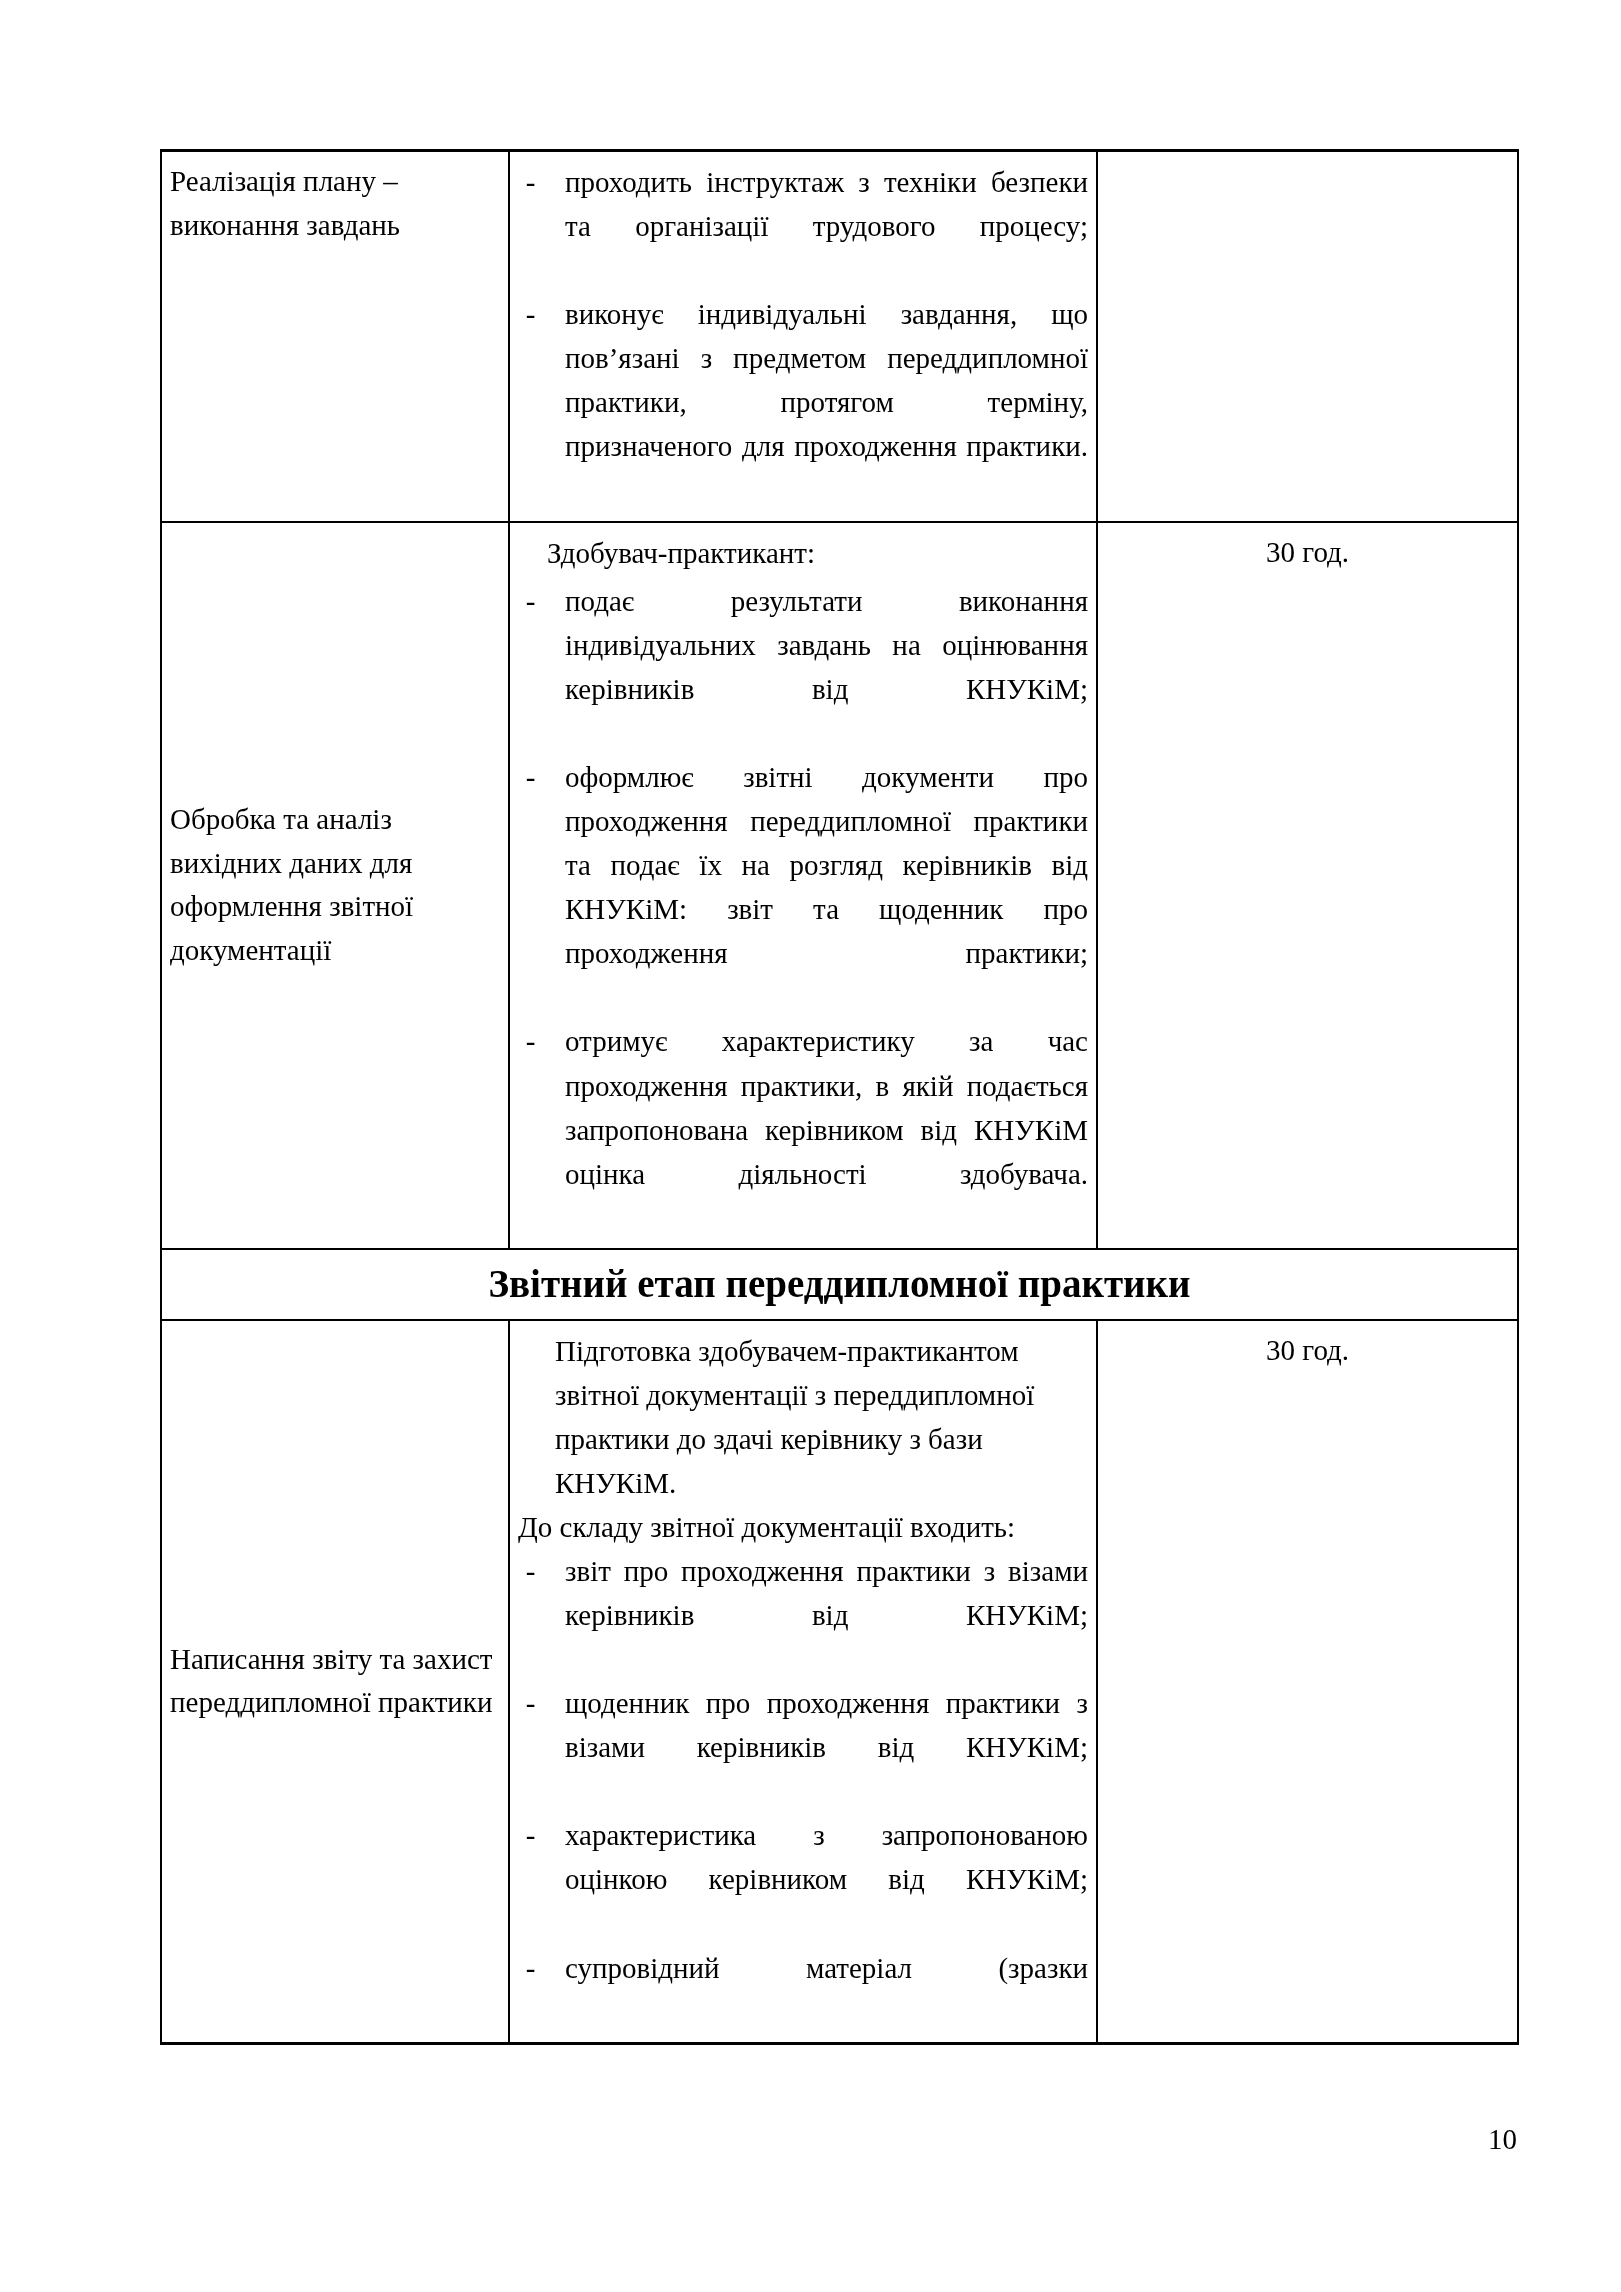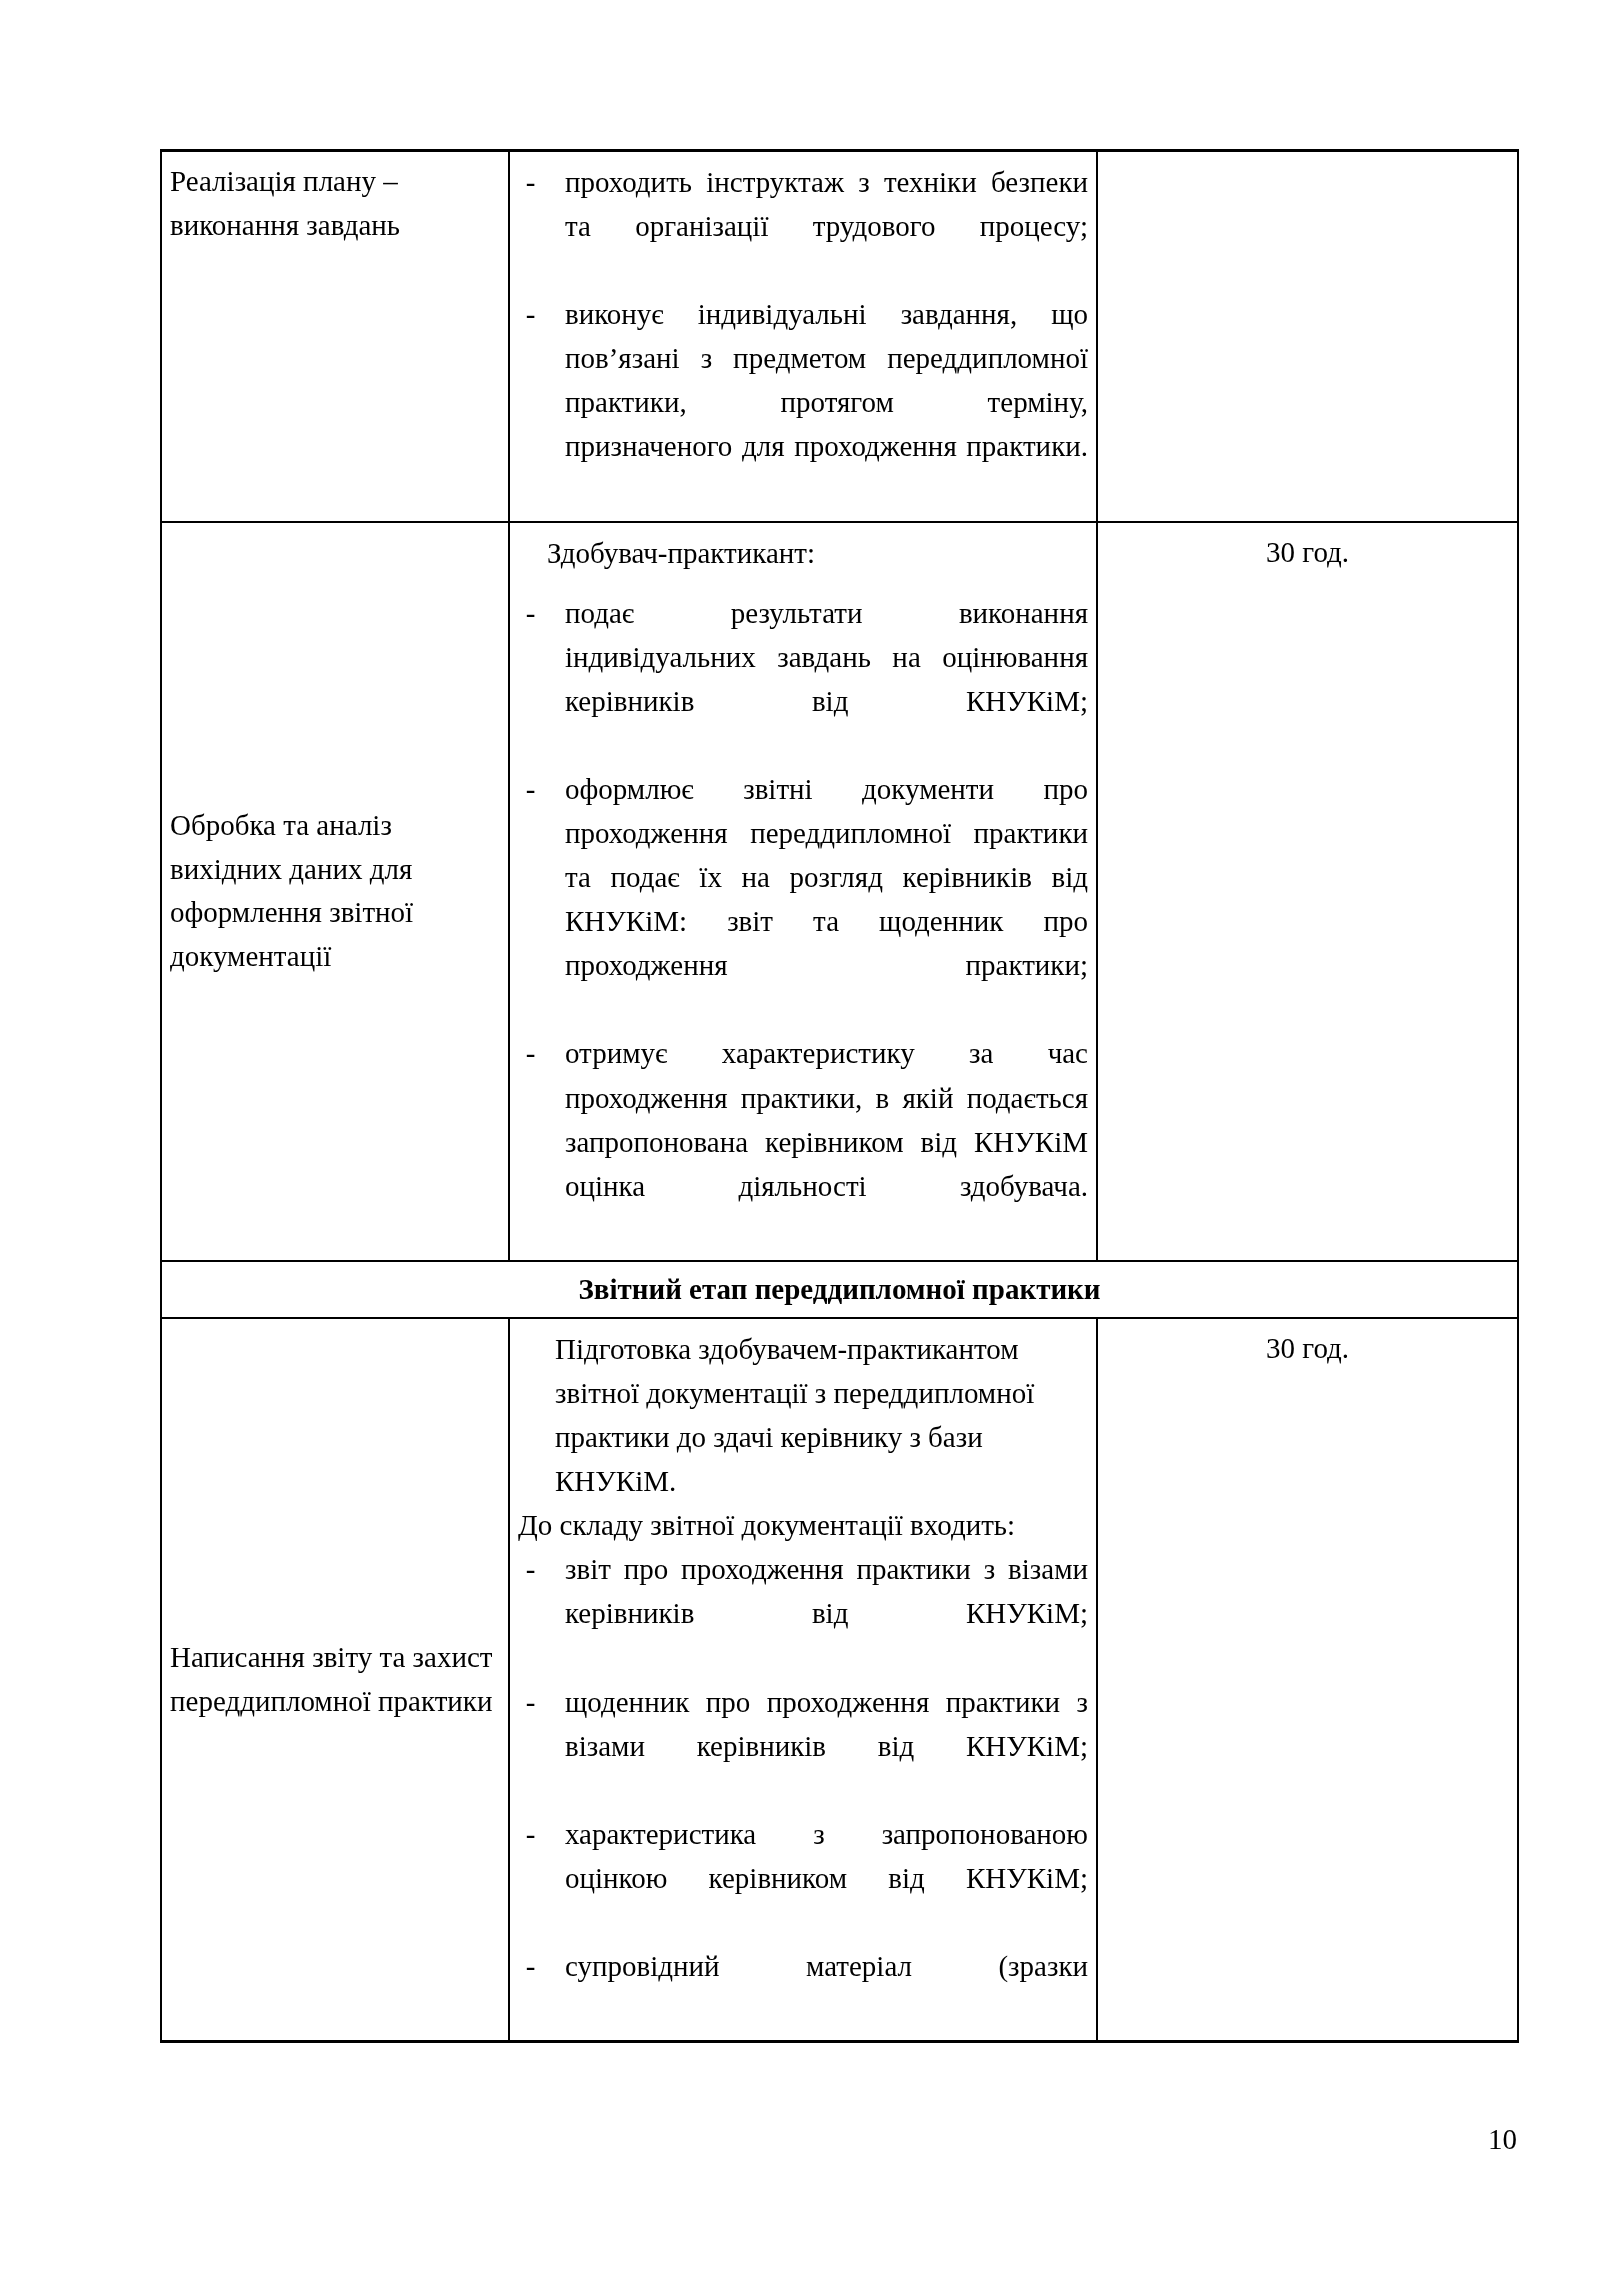--- a/index.html
+++ b/index.html
@@ -65,21 +65,21 @@
     font-size: 29px;
     line-height: 1.5;
     text-align: center;
     border-radius: 31px;
   }
 
   
   .section-cell {
     text-align: center;
     font-weight: bold;
-    font-size: 29px;
+    font-size: 39px;
     line-height: 1.35;
     padding: 5.9px 0 5.9px 0;
     border-radius: 19px;
   }
 
   
   ul.dash-list {
     list-style: none;
     margin: 0;
     padding: 0;
@@ -99,21 +99,21 @@
   }
   
   ul.dash-list > li .j-tail {
     display: inline-block;
     width: 100%;
     height: 0;
   }
 
   .lead-line {
     padding-left: 29px;
-    margin: 0 0 16px 0;
+    margin: 0 0 4px 0;
     text-align: left;
   }
   .lead-justify {
     margin: 0;
     text-align: justify;
     text-justify: inter-word;
   }
   .indent-para {
     padding-left: 37px;
     text-align: left;

